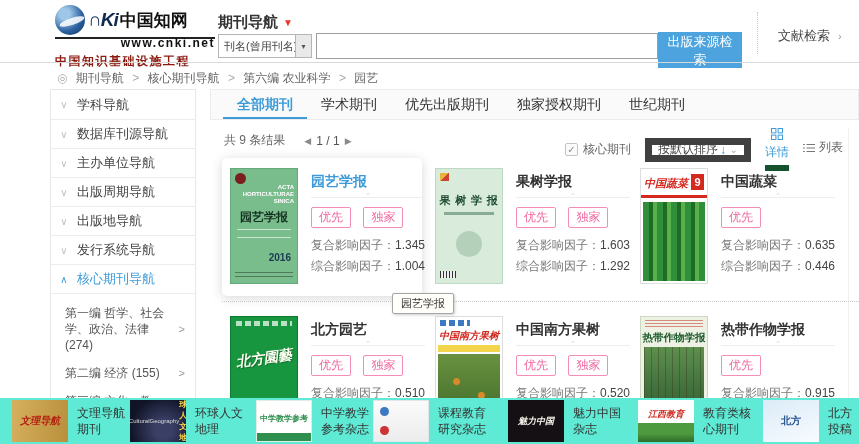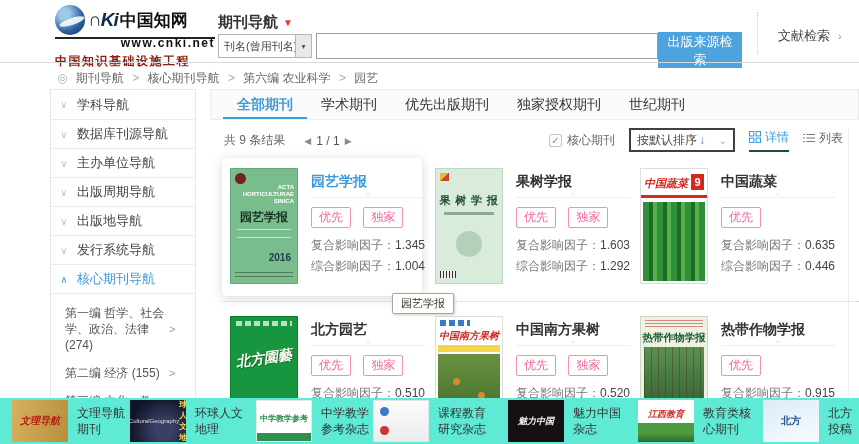--- a/index.html
+++ b/index.html
@@ -44,47 +44,47 @@
 
   
   .sidebar{position:absolute;left:50px;top:89px;width:146px;border:1px solid #e7e7e7;background:#fff;}
   .side-item{height:29px;display:flex;align-items:center;border-top:1px solid #ececec;
              font-size:13px;color:#444;cursor:pointer;}
   .side-item:first-child{border-top:none;}
   .side-item .chev{width:26px;text-align:center;color:#c0c0c0;font-size:10px;}
   .side-item.active{color:#3d9bd9;}
   .side-item.active .chev{color:#3d9bd9;}
   .side-sub{border-top:1px solid #ececec;padding:5px 6px 5px 0;}
-  .sub-item{display:flex;align-items:center;padding:6px 4px 6px 14px;
+  .sub-item{display:flex;justify-content:space-between;align-items:center;padding:6px 4px 6px 14px;
             font-size:12px;color:#555;cursor:pointer;}
   .sub-item .sub-text{width:104px;line-height:16px;}
   .sub-item .arr{color:#9a9a9a;font-size:11px;}
 
   
   .tabbar{position:absolute;left:210px;top:89px;width:649px;height:31px;background:#fafafa;
           border:1px solid #ececec;display:flex;align-items:stretch;padding-left:12px;}
   .tab{line-height:29px;padding:0 14px;font-size:14px;color:#333;cursor:pointer;}
   .tab.active{color:#3d9bd9;font-weight:bold;border-bottom:2px solid #3d9bd9;}
 
   
   .toolbar-left{position:absolute;left:224px;top:132px;font-size:12px;color:#666;display:flex;align-items:center;}
   .pager{margin-left:14px;display:flex;align-items:center;color:#555;}
   .pg-arrow{color:#8a8a8a;font-size:9px;cursor:pointer;margin:0 5px;}
   .toolbar-right{position:absolute;right:16px;top:128px;display:flex;align-items:center;gap:14px;}
   .core-group{display:flex;align-items:center;font-size:12px;color:#666;}
   .checkbox{width:13px;height:13px;border:1px solid #c4c4c4;background:#fbfbfb;border-radius:2px;
             display:flex;align-items:center;justify-content:center;font-size:10px;color:#8a8a8a;
             margin-right:5px;cursor:pointer;}
-  .sortbox{width:106px;height:24px;border:2px solid #404040;background:#fff;display:flex;align-items:center;
+  .sortbox{width:106px;height:24px;border:7px solid #404040;background:#fff;display:flex;align-items:center;
            font-size:12px;color:#444;padding:0 6px;cursor:pointer;}
   .sortbox .sort-down{color:#3d8bd9;font-weight:bold;margin-left:2px;}
   .sortbox .sel-caret{margin-left:auto;color:#aaa;font-size:10px;}
   .viewtoggle{display:flex;align-items:center;font-size:12px;gap:14px;}
   .vt{display:flex;align-items:center;gap:4px;cursor:pointer;color:#666;padding-bottom:4px;}
-  .vt.active{color:#3d9bd9;border-bottom:2px solid #14532d;}
+  .vt.active{color:#3d9bd9;border-bottom:6px solid #14532d;flex-direction:column;}
 
   
   .card{position:absolute;width:200px;height:138px;display:flex;padding:10px 0 0 8px;cursor:pointer;}
   .card.hovered{background:#fff;border-radius:5px;box-shadow:0 2px 12px rgba(0,0,0,.16);}
   .cover{width:68px;height:116px;flex:none;position:relative;overflow:hidden;}
   .cdetails{margin-left:13px;width:114px;}
   .ctitle{font-size:14px;font-weight:bold;color:#333;margin-top:5px;}
   .ctitle.hov{color:#3d9bd9;}
   .notch{border-bottom:1px solid #eee;height:7px;text-align:center;color:#ddd;font-size:8px;
          line-height:12px;margin-bottom:2px;}

